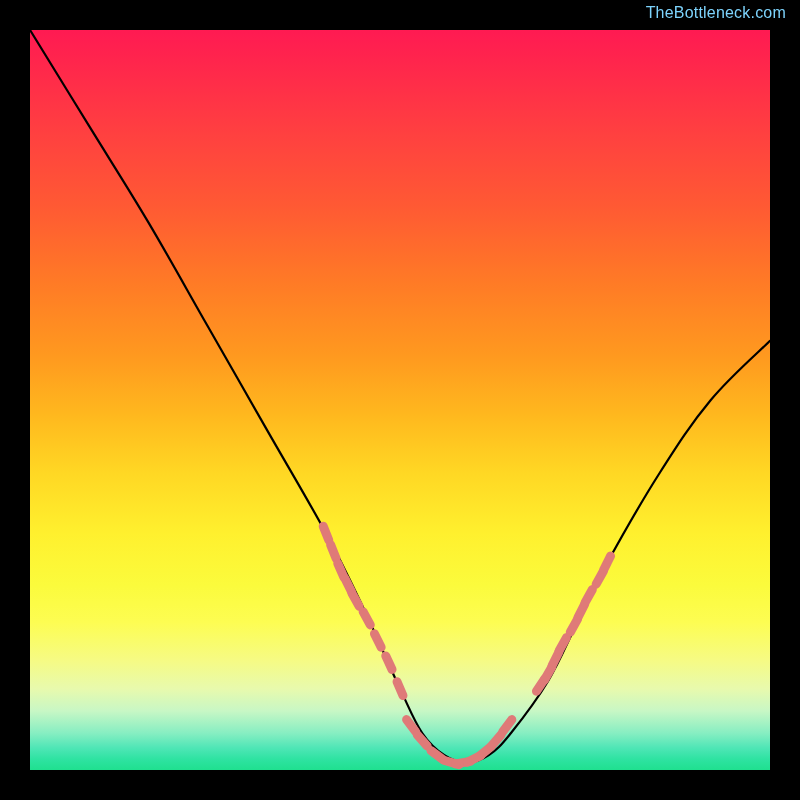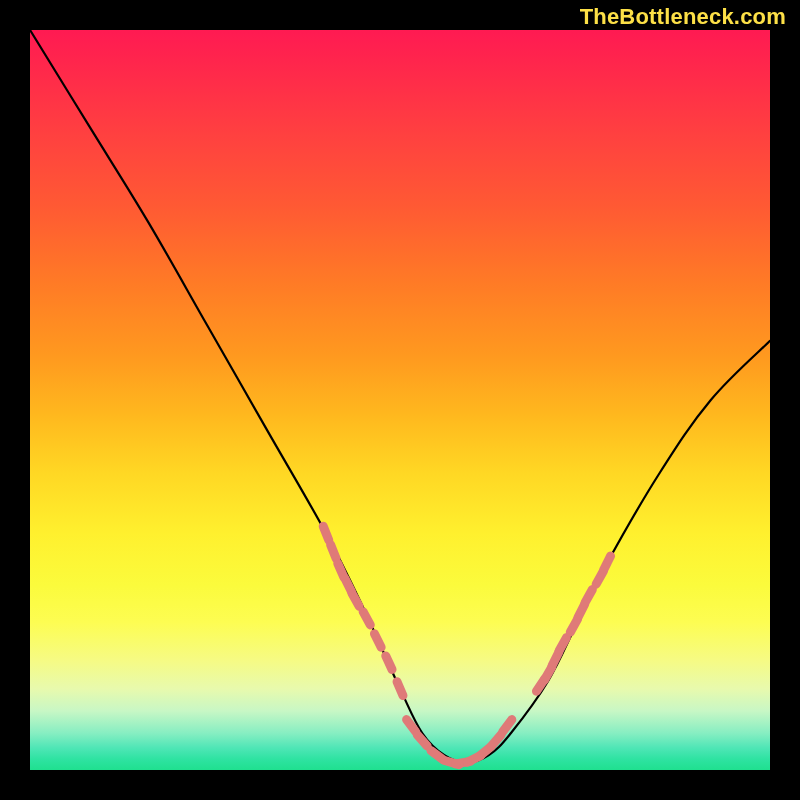--- a/index.html
+++ b/index.html
@@ -16,23 +16,23 @@
     top: 0;
     left: 0;
     width: 800px;
     height: 800px;
     background: #000;
   }
   .watermark {
     position: absolute;
     top: 4px;
     right: 14px;
-    color: #fde047;
-    font-size: 22px;
-    font-weight: 700;
+    color: #7dd3fc;
+    font-size: 16px;
+    font-weight: 400;
     letter-spacing: 0.2px;
     z-index: 20;
   }
   .plot {
     position: absolute;
     top: 30px;
     left: 30px;
     width: 740px;
     height: 740px;
     background: linear-gradient(to bottom,

